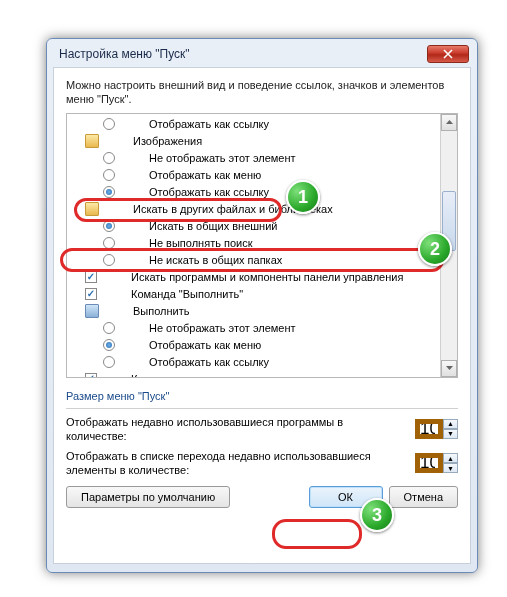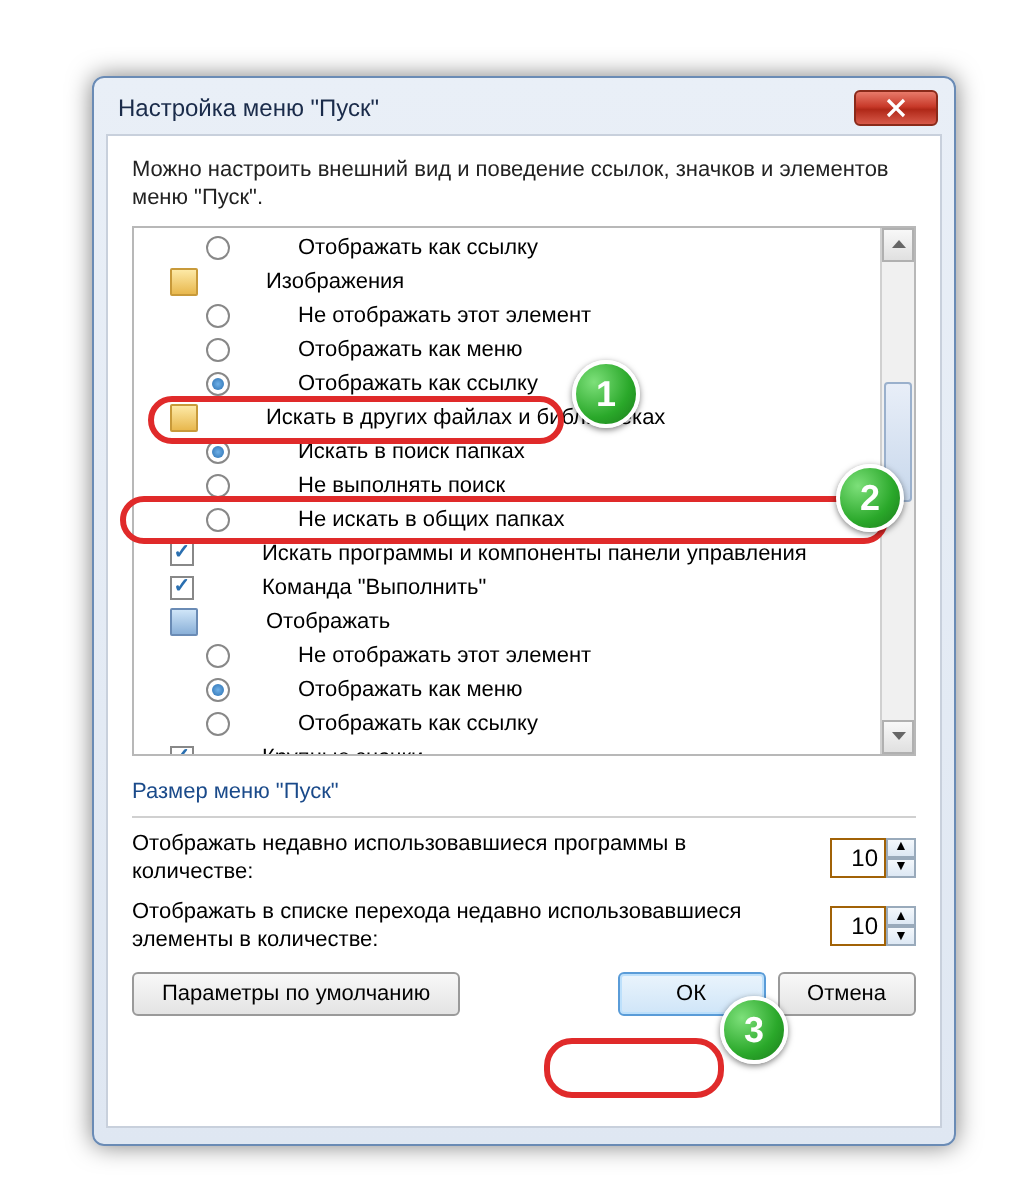--- a/index.html
+++ b/index.html
@@ -111,22 +111,22 @@
 
 .spinrow {
   display: flex; justify-content: space-between; align-items: center;
   margin: 6px 0;
 }
 .spinrow .lbl { max-width: 310px; line-height: 1.3; }
 .spinner {
   display: flex; align-items: center;
 }
 .spinner input {
-  width: 28px; height: 20px; border: 1px solid #a16207; text-align: right; padding-right: 3px;
-  font-size: 12px;
+  width: 28px; height: 20px; border: 5px solid #a16207; text-align: right; padding-right: 3px;
+  font-size: 17px;
 }
 .spin-btns { display: flex; flex-direction: column; }
 .spin-btns button {
   width: 15px; height: 10px; font-size: 7px; line-height: 1;
   border: 1px solid #9ab; background: linear-gradient(#f4f8fc,#dde8f4);
   padding: 0; cursor: pointer;
 }
 
 .btnrow {
   display: flex; justify-content: space-between; margin-top: 8px;
@@ -202,41 +202,41 @@
       <div class="row indent1">
           <span class="radio checked"></span>
           <span>Отображать как ссылку</span>
         </div>
       <div class="row indent0">
           <span class="folder-ico"></span>
           <span>Искать в других файлах и библиотеках</span>
         </div>
       <div class="row indent1">
           <span class="radio checked"></span>
-          <span>Искать в поиск папках</span>
+          <span>Искать в общих внешний</span>
         </div>
       <div class="row indent1">
           <span class="radio"></span>
           <span>Не выполнять поиск</span>
         </div>
       <div class="row indent1">
           <span class="radio"></span>
           <span>Не искать в общих папках</span>
         </div>
       <div class="row indent0">
           <span class="check checked"></span>
           <span>Искать программы и компоненты панели управления</span>
         </div>
       <div class="row indent0">
           <span class="check checked"></span>
           <span>Команда "Выполнить"</span>
         </div>
       <div class="row indent0">
           <span class="pc-ico"></span>
-          <span>Отображать</span>
+          <span>Выполнить</span>
         </div>
       <div class="row indent1">
           <span class="radio"></span>
           <span>Не отображать этот элемент</span>
         </div>
       <div class="row indent1">
           <span class="radio checked"></span>
           <span>Отображать как меню</span>
         </div>
       <div class="row indent1">

